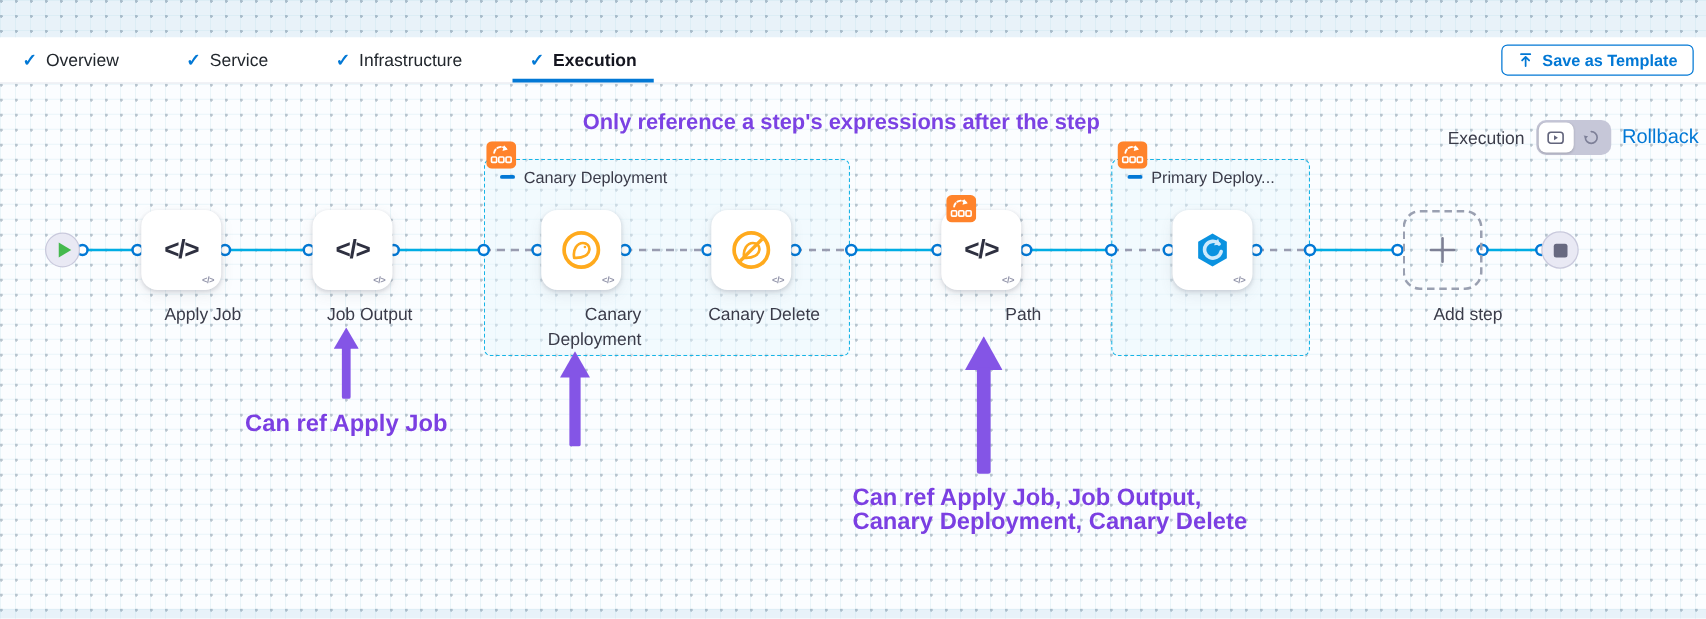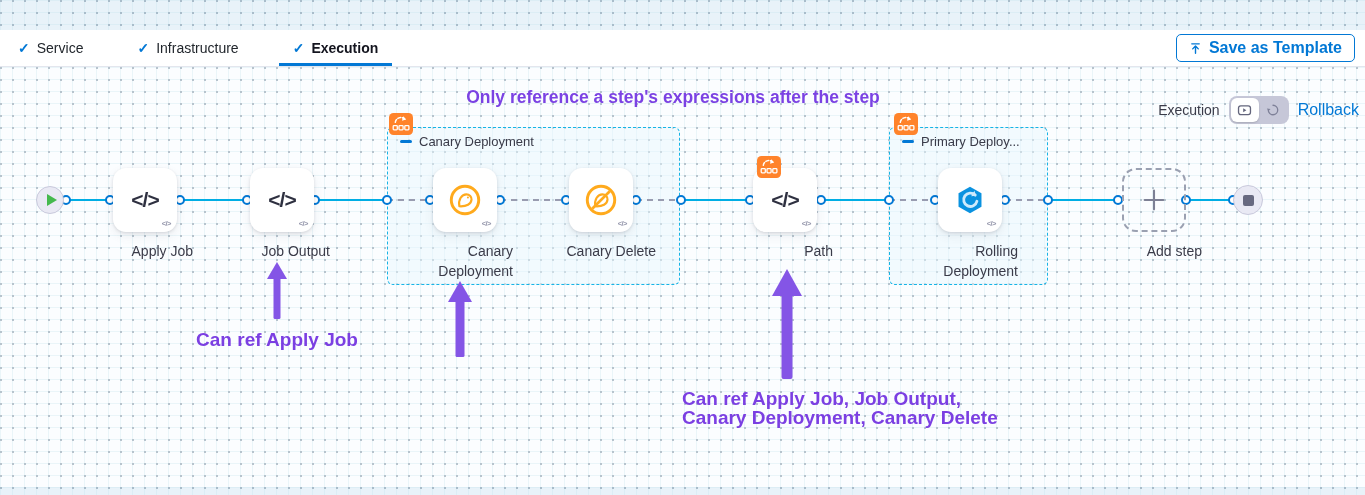--- a/index.html
+++ b/index.html
@@ -30,21 +30,21 @@
   .tab.active { font-weight:700; color:#14151f; }
   .tab.active::after {
     content:""; position:absolute; left:0; right:0; bottom:0; height:3px; background:#0278d5;
   }
   .check-icon::before { content:"✓"; color:#0278d5; font-weight:700; font-size:14px; }
 
   .save-template-btn {
     position:absolute; right:10px; top:50%; transform:translateY(-50%);
     display:flex; align-items:center; gap:7px;
     border:1px solid #0278d5; border-radius:5px; background:#fff;
-    padding:4px 12px; color:#0278d5; font-size:16px; font-weight:700; cursor:pointer;
+    padding:4px 12px; color:#0278d5; font-size:13px; font-weight:700; cursor:pointer;
   }
 
   
   .canvas {
     position:relative; height:420px;
     background-color:#fbfdff;
     background-image:
       radial-gradient(circle at 1px 1px, #b7c3cd 1px, transparent 1.4px),
       linear-gradient(#eaf5f9 1px, transparent 1px),
       linear-gradient(90deg, #eaf5f9 1px, transparent 1px);
@@ -116,20 +116,24 @@
   .ann-text .ann-line { display:block; line-height:19px; }
 </style>
 </head>
 <body>
 
 <div>
 
   <div class="grid-strip top-strip"></div>
 
   <div class="tabbar">
+    <div class="tab">
+      <span class="check-icon"></span>
+      <span>Overview</span>
+    </div>
     <div class="tab">
       <span class="check-icon"></span>
       <span>Service</span>
     </div>
     <div class="tab">
       <span class="check-icon"></span>
       <span>Infrastructure</span>
     </div>
     <div class="tab active">
       <span class="check-icon"></span>
@@ -307,21 +311,20 @@
             <path d="M12 4v16M4 12h16" stroke="#7d8095" stroke-width="1.8" stroke-linecap="round"></path>
           </svg>
       </span>
     </div>
 
     <div class="node-label" style="left:145px;">Apply Job</div>
     <div class="node-label" style="left:282px;">Job Output</div>
     <div class="node-label" style="left:465px;">Canary Deployment</div>
     <div class="node-label" style="left:601px; width:110px;">Canary Delete</div>
     <div class="node-label" style="left:785px;">Path</div>
-    <div class="node-label" style="left:970px;">Rolling Deployment</div>
     <div class="node-label" style="left:1154px;">Add step</div>
 
     <span class="ann-arrow" style="left:267px; top:195px;">
       <svg width="20" height="58" viewBox="0 0 20 58">
           <polygon points="10,0 0,17 20,17" fill="#8455e6"></polygon>
           <rect x="6.5" y="15" width="7" height="42" rx="1.5" fill="#8455e6"></rect>
         </svg>
     </span>
     <span class="ann-arrow" style="left:448px; top:214px;">
       <svg width="24" height="77" viewBox="0 0 24 77">

